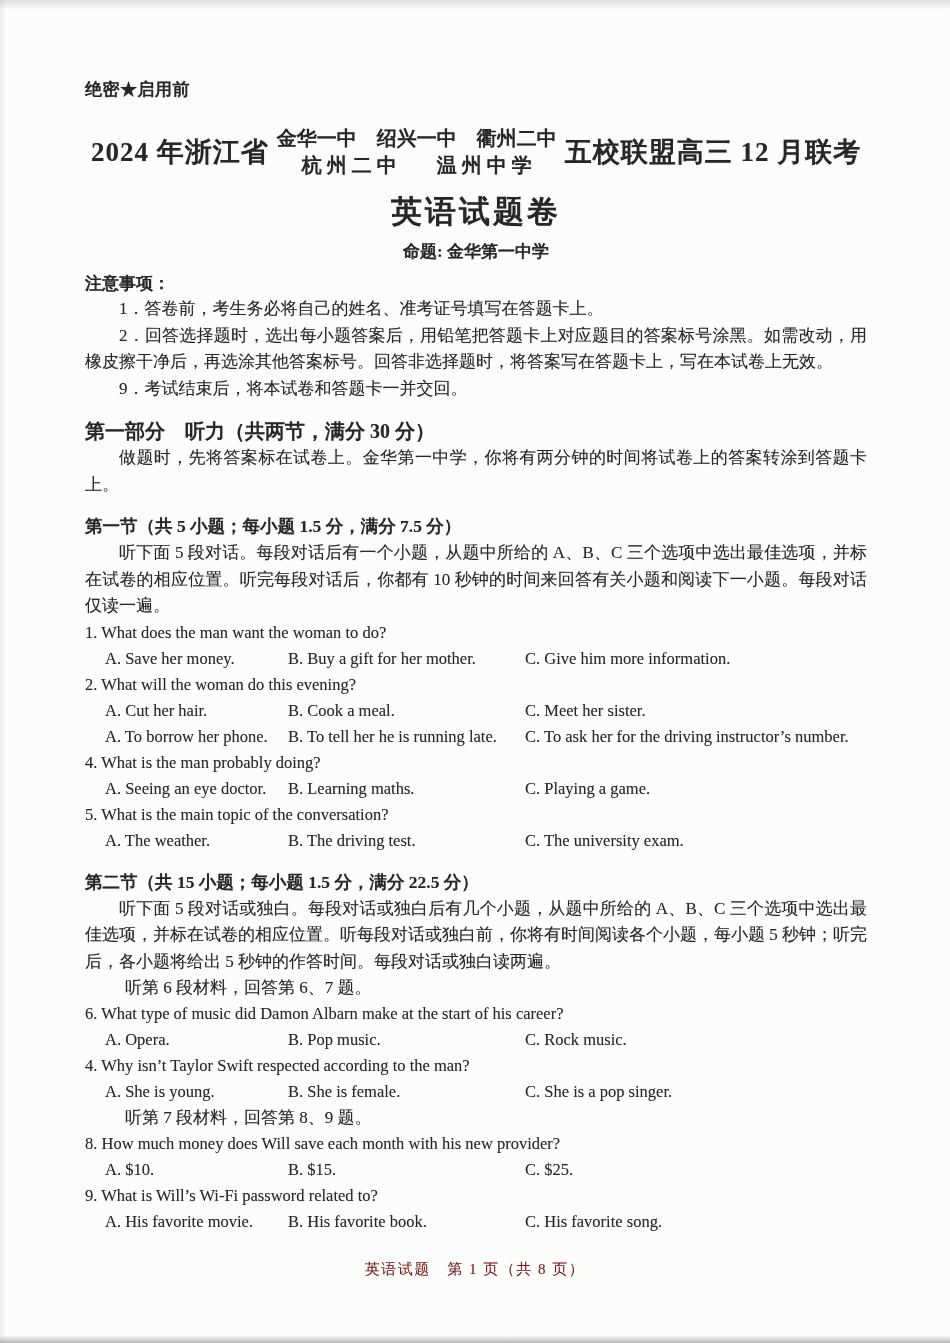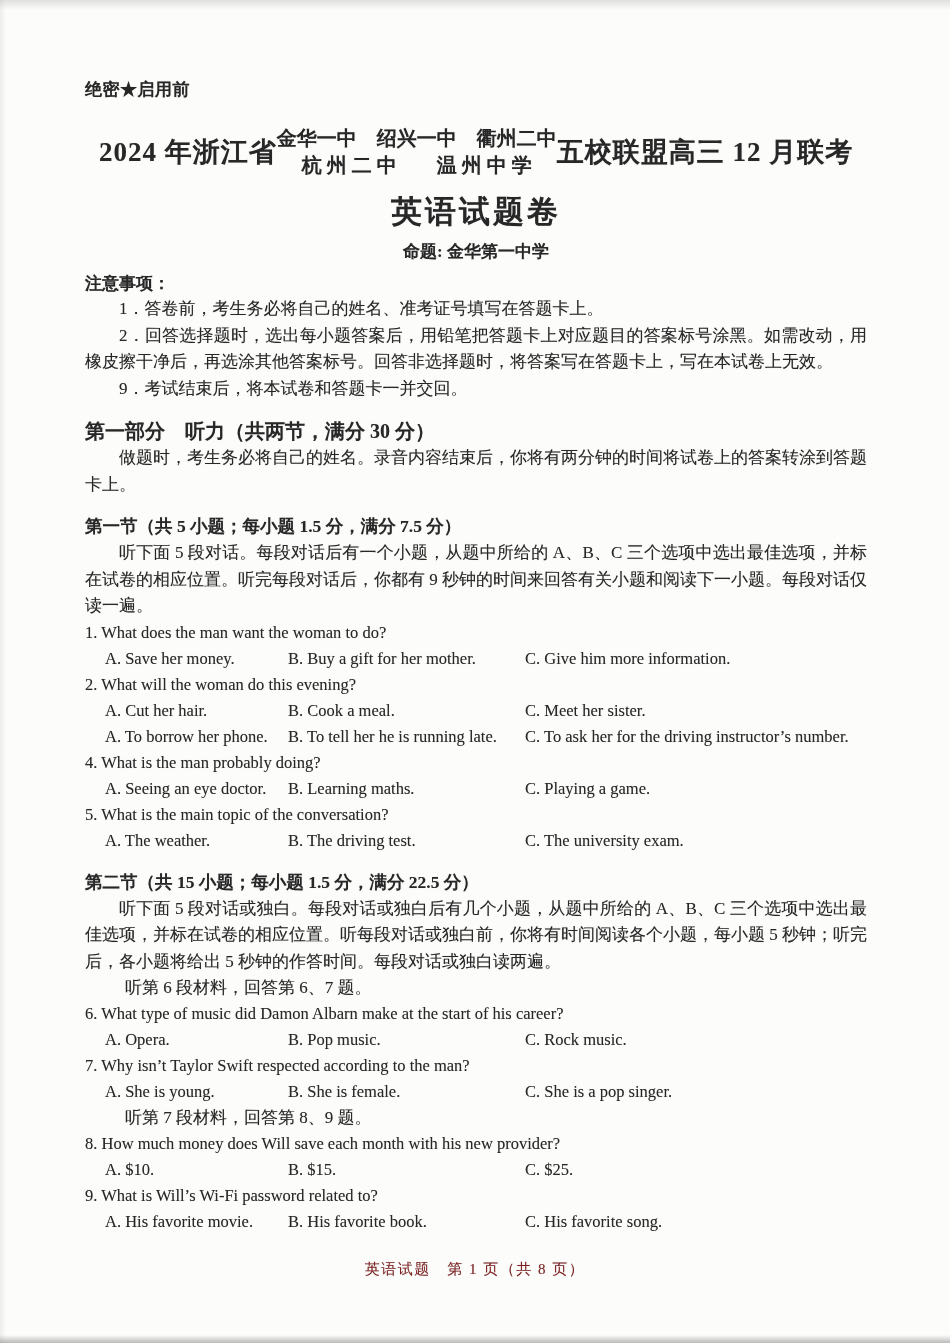--- a/index.html
+++ b/index.html
@@ -33,20 +33,21 @@
     margin-top: 78px;
     font-weight: bold;
     font-size: 17px;
     letter-spacing: 0.5px;
   }
   .title-row {
     display: flex;
     justify-content: center;
     align-items: center;
     margin-top: 24px;
+    gap: 8px;
     white-space: nowrap;
   }
   .title-big {
     font-size: 27px;
     font-weight: bold;
     letter-spacing: 1px;
   }
   .schools {
     display: flex;
     flex-direction: column;
@@ -145,24 +146,24 @@
 
     <div class="subject-title">英语试题卷</div>
     <div class="proposer">命题: 金华第一中学</div>
 
     <div class="notice-heading">注意事项：</div>
     <p class="body-text">1．答卷前，考生务必将自己的姓名、准考证号填写在答题卡上。</p>
     <p class="body-text">2．回答选择题时，选出每小题答案后，用铅笔把答题卡上对应题目的答案标号涂黑。如需改动，用橡皮擦干净后，再选涂其他答案标号。回答非选择题时，将答案写在答题卡上，写在本试卷上无效。</p>
     <p class="body-text">9．考试结束后，将本试卷和答题卡一并交回。</p>
 
     <div class="part-heading">第一部分　听力（共两节，满分 30 分）</div>
-    <p class="body-text after-heading">做题时，考生务必将自己的姓名。录音内容结束后，你将有两分钟的时间将试卷上的答案转涂到答题卡上。</p>
+    <p class="body-text after-heading">做题时，先将答案标在试卷上。金华第一中学，你将有两分钟的时间将试卷上的答案转涂到答题卡上。</p>
 
     <div class="sec-heading">第一节（共 5 小题；每小题 1.5 分，满分 7.5 分）</div>
-    <p class="body-text after-heading">听下面 5 段对话。每段对话后有一个小题，从题中所给的 A、B、C 三个选项中选出最佳选项，并标在试卷的相应位置。听完每段对话后，你都有 9 秒钟的时间来回答有关小题和阅读下一小题。每段对话仅读一遍。</p>
+    <p class="body-text after-heading">听下面 5 段对话。每段对话后有一个小题，从题中所给的 A、B、C 三个选项中选出最佳选项，并标在试卷的相应位置。听完每段对话后，你都有 10 秒钟的时间来回答有关小题和阅读下一小题。每段对话仅读一遍。</p>
 
     <div class="q-block">
       <div class="q-text">1. What does the man want the woman to do?</div>
       <div class="options">
         <span class="opt-a">A. Save her money.</span>
         <span class="opt-b">B. Buy a gift for her mother.</span>
         <span class="opt-c">C. Give him more information.</span>
       </div>
     </div>
 
@@ -208,21 +209,21 @@
     <div class="q-block">
       <div class="q-text">6. What type of music did Damon Albarn make at the start of his career?</div>
       <div class="options">
         <span class="opt-a">A. Opera.</span>
         <span class="opt-b">B. Pop music.</span>
         <span class="opt-c">C. Rock music.</span>
       </div>
     </div>
 
     <div class="q-block">
-      <div class="q-text">7. Why isn’t Taylor Swift respected according to the man?</div>
+      <div class="q-text">4. Why isn’t Taylor Swift respected according to the man?</div>
       <div class="options">
         <span class="opt-a">A. She is young.</span>
         <span class="opt-b">B. She is female.</span>
         <span class="opt-c">C. She is a pop singer.</span>
       </div>
     </div>
 
     <div class="note-line">听第 7 段材料，回答第 8、9 题。</div>
 
     <div class="q-block">

